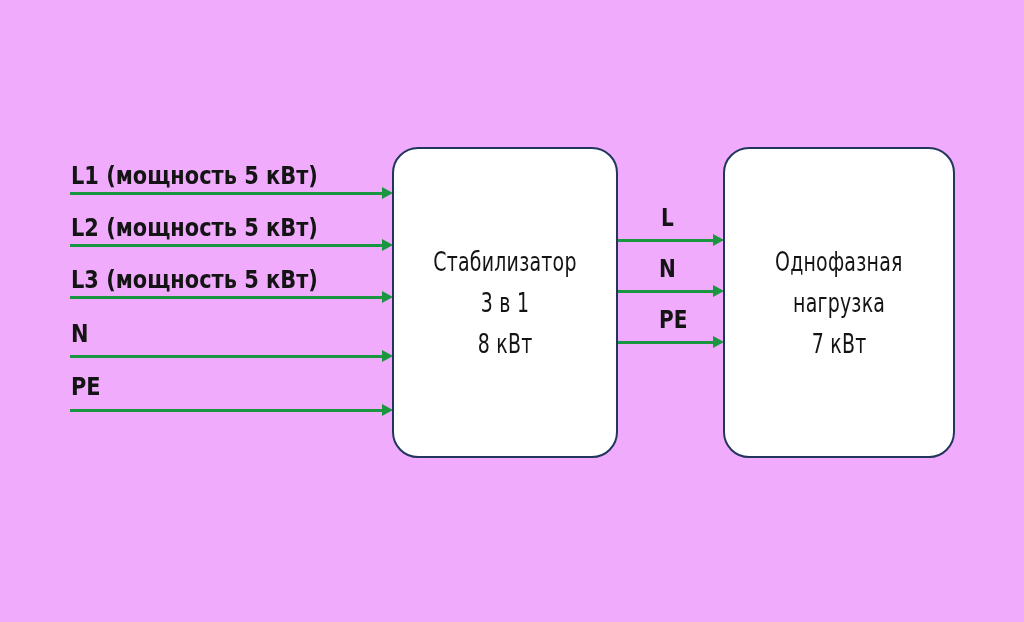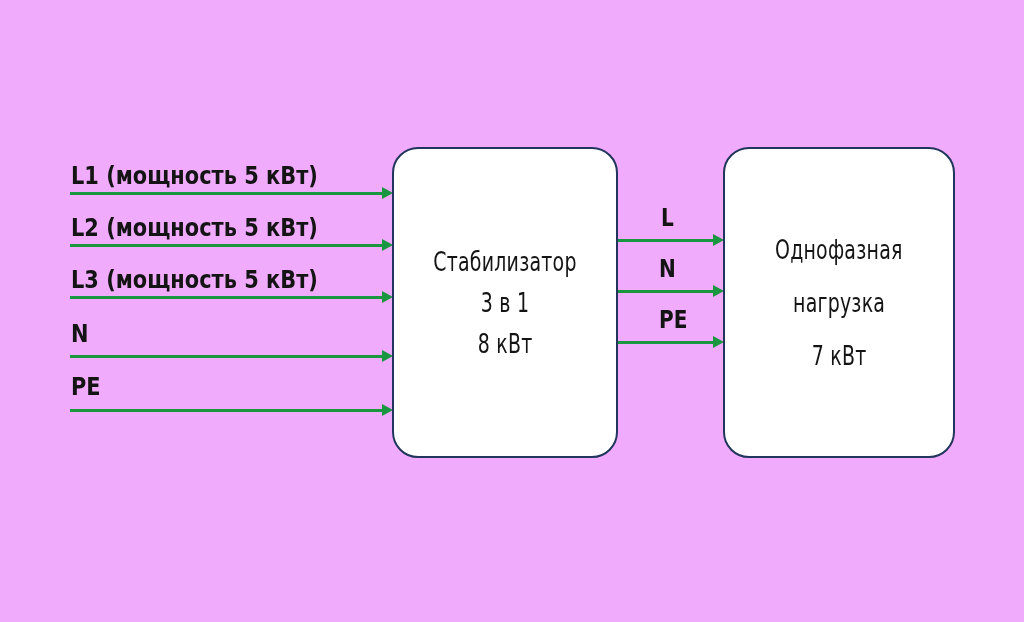--- a/index.html
+++ b/index.html
@@ -37,21 +37,20 @@
     left: 392px;
     top: 147px;
     width: 226px;
     height: 311px;
   }
   #box-load {
     left: 723px;
     top: 147px;
     width: 232px;
     height: 311px;
-    gap: 12px;
   }
   .box-line {
     color: #141414;
     font-family: "DejaVu Sans Condensed", "Liberation Sans Narrow", "Liberation Sans", sans-serif;
     font-weight: 300;
     font-size: 27px;
     line-height: 41px;
     letter-spacing: 0.3px;
     white-space: nowrap;
     transform: scaleX(0.78);

